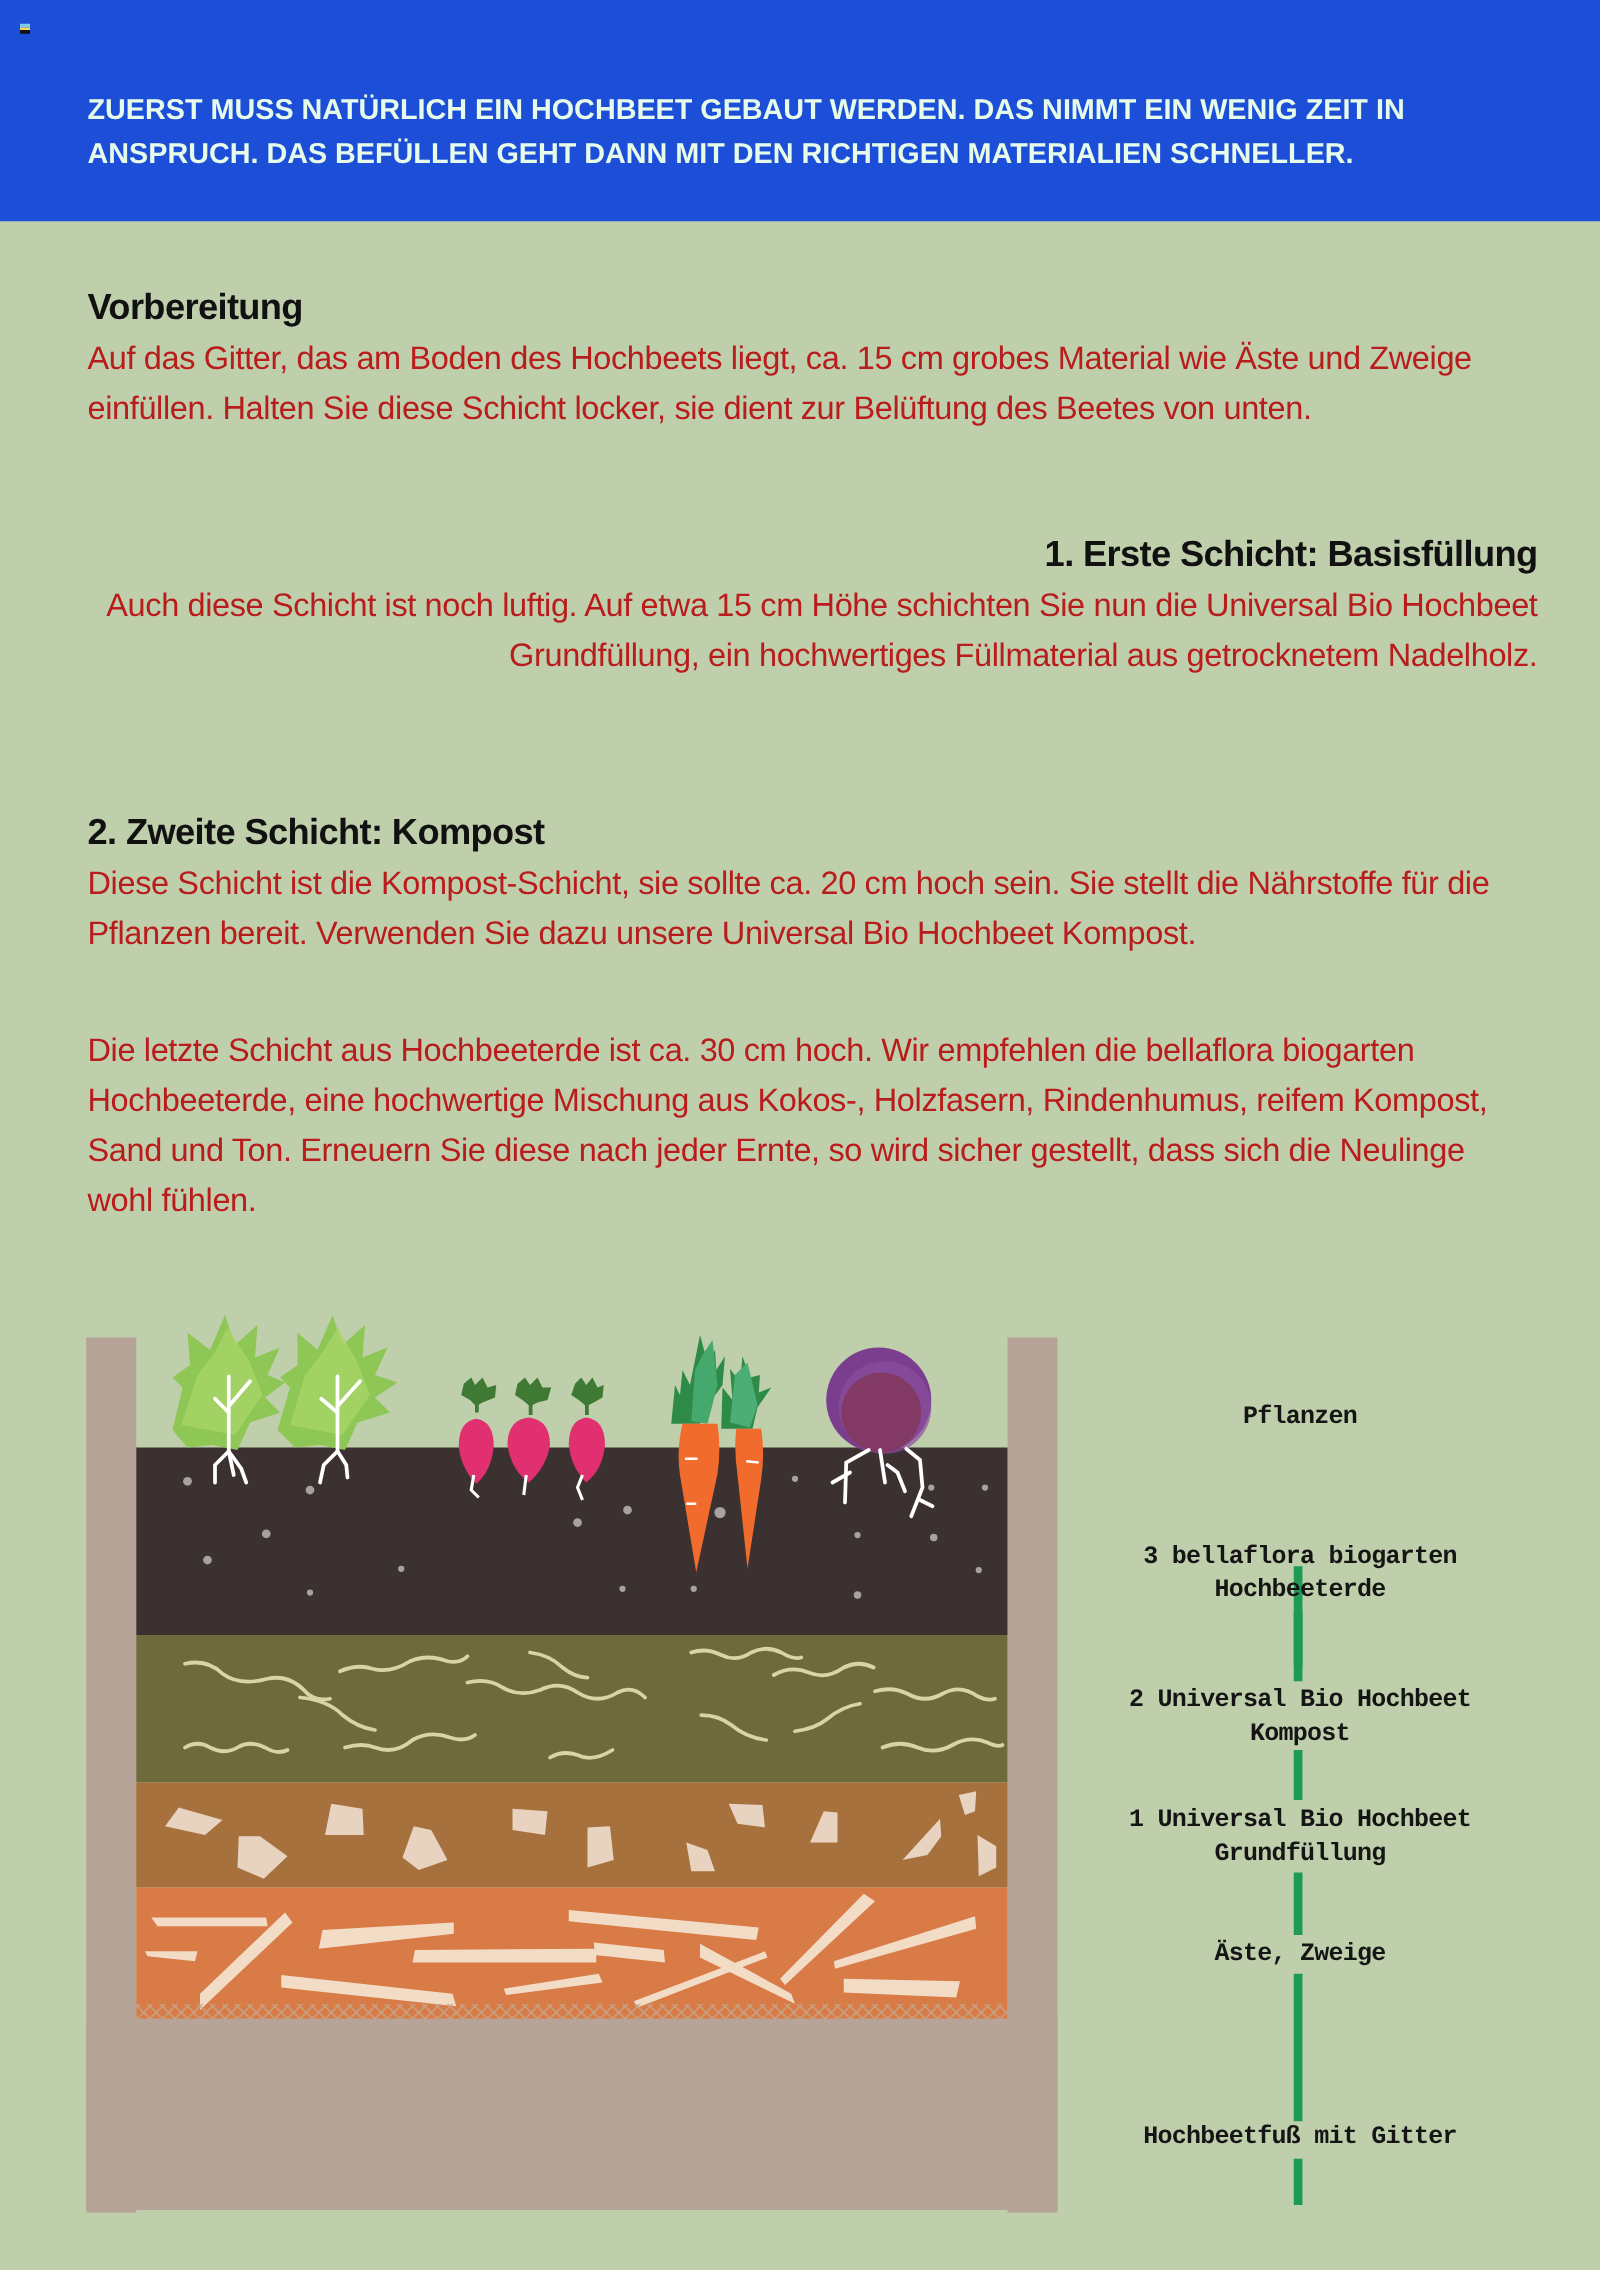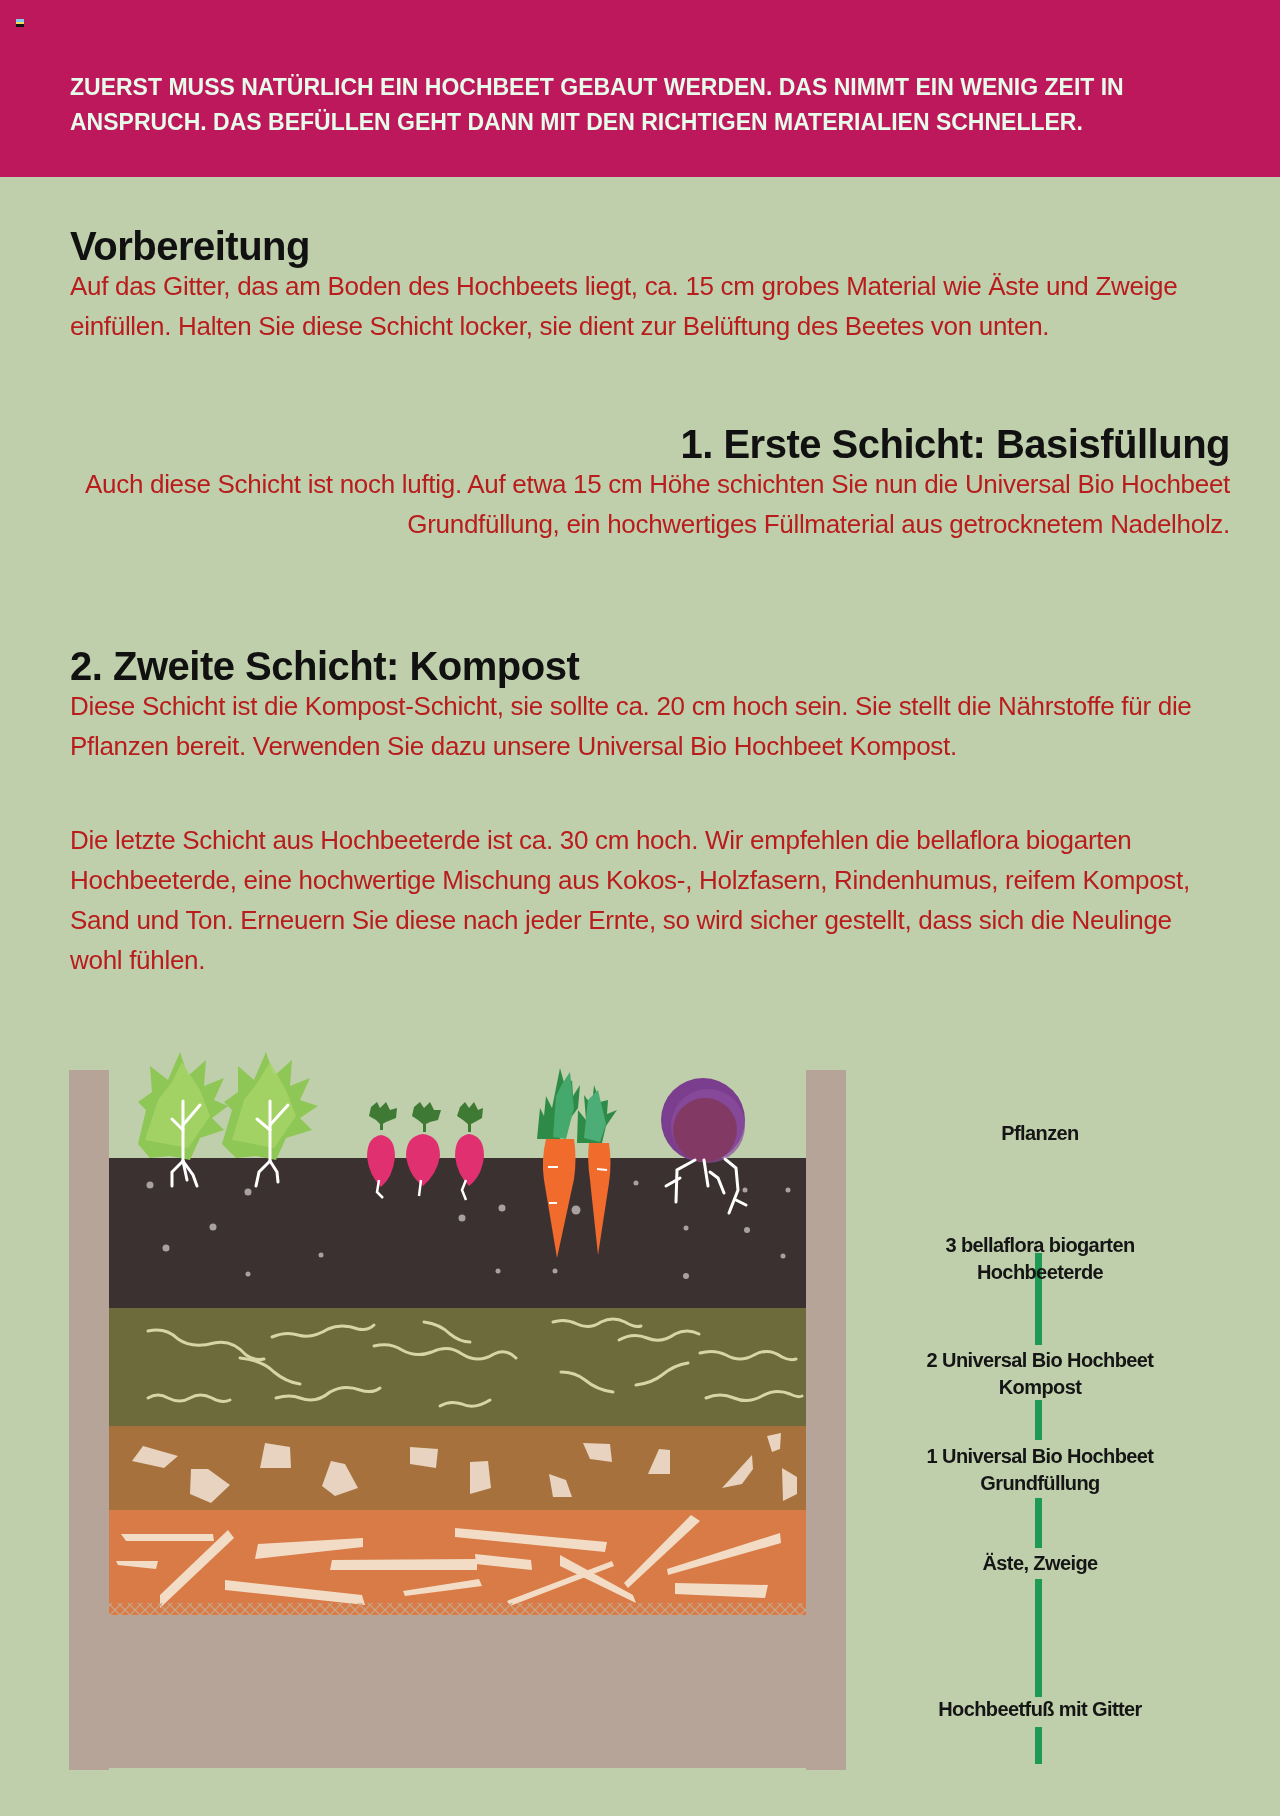--- a/index.html
+++ b/index.html
@@ -4,48 +4,48 @@
   <style>
     html, body { margin: 0; padding: 0; }
     body {
       width: 1280px; height: 1816px; position: relative; overflow: hidden;
       background: #bfcfab;
       font-family: "Liberation Sans", "DejaVu Sans", sans-serif;
       color: #111;
     }
     .header {
       position: absolute; left: 0; top: 0; width: 1280px; height: 177px;
-      background: #be185d;
+      background: #1d4ed8;
     }
     .flag {
       position: absolute; left: 16px; top: 19px; width: 8px; height: 8px;
       display: flex; flex-direction: column;
     }
     .flag span { flex: 1; display: block; }
     .header-text {
       position: absolute; left: 70px; top: 70px; width: 1160px;
       color: #e6fbe9; font-weight: bold; font-size: 23px; line-height: 35px;
       letter-spacing: 0px; text-transform: uppercase;
       font-family: "Liberation Sans", "DejaVu Sans", sans-serif;
     }
     .section { position: absolute; left: 70px; width: 1160px; }
     .section h2 {
-      margin: 0; font-size: 40px; line-height: 40px; font-weight: bold;
+      margin: 0; font-size: 29px; line-height: 40px; font-weight: bold;
       color: #111; letter-spacing: -0.5px;
     }
     .section p {
       margin: 0; font-size: 26px; line-height: 40px; color: #b91c1c;
       letter-spacing: -0.3px;
     }
     .diagram { position: absolute; left: 0; top: 1040px; width: 900px; height: 776px; }
     .legend { position: absolute; left: 880px; top: 1100px; width: 320px; height: 700px; }
     .legend-label {
       position: absolute; left: 0; width: 320px; text-align: center;
       font-weight: bold; font-size: 20px; line-height: 27px; color: #151515;
-      font-family: Liberation Sans, sans-serif;
+      font-family: Liberation Mono, monospace;
       letter-spacing: -0.6px;
     }
     .legend-bar {
       position: absolute; left: 155px; width: 7px; background: #1d9a55;
     }
   </style>
 </head>
 <body>
 
 <div class="header">

